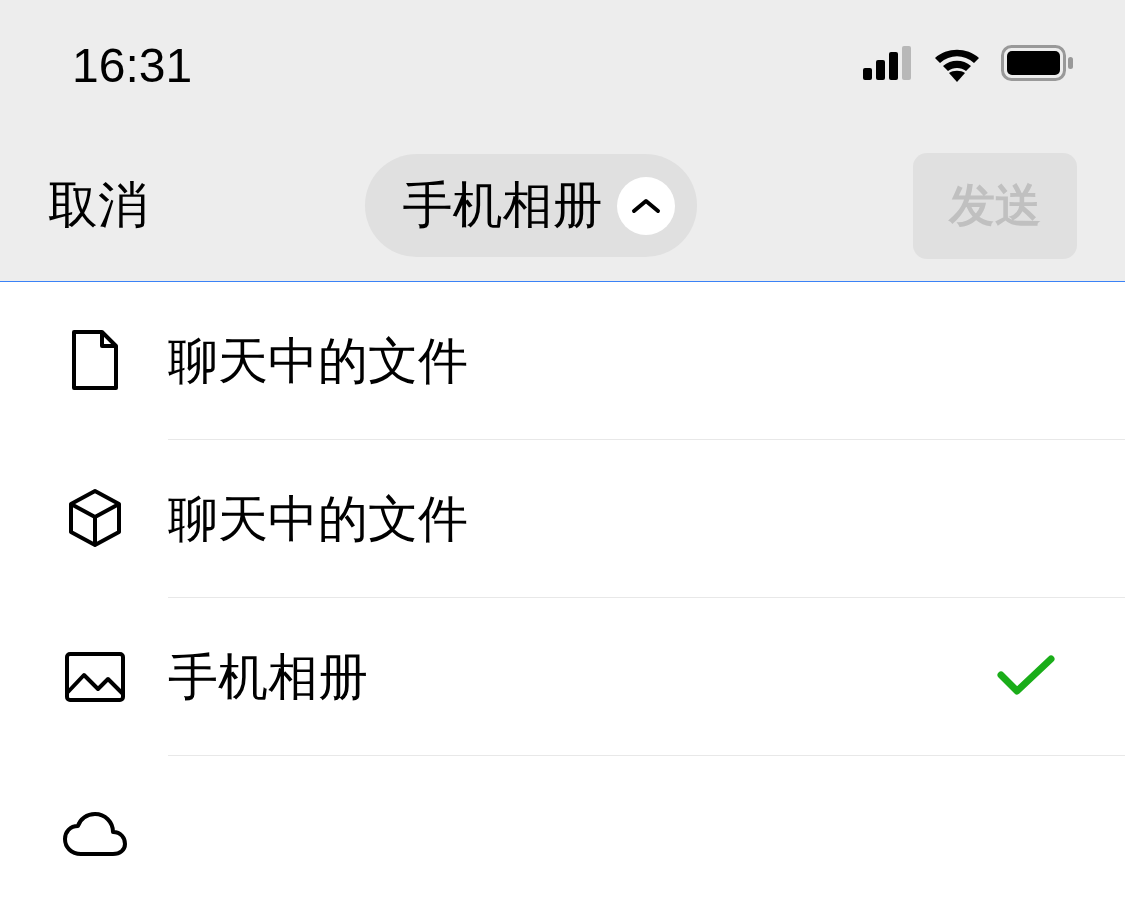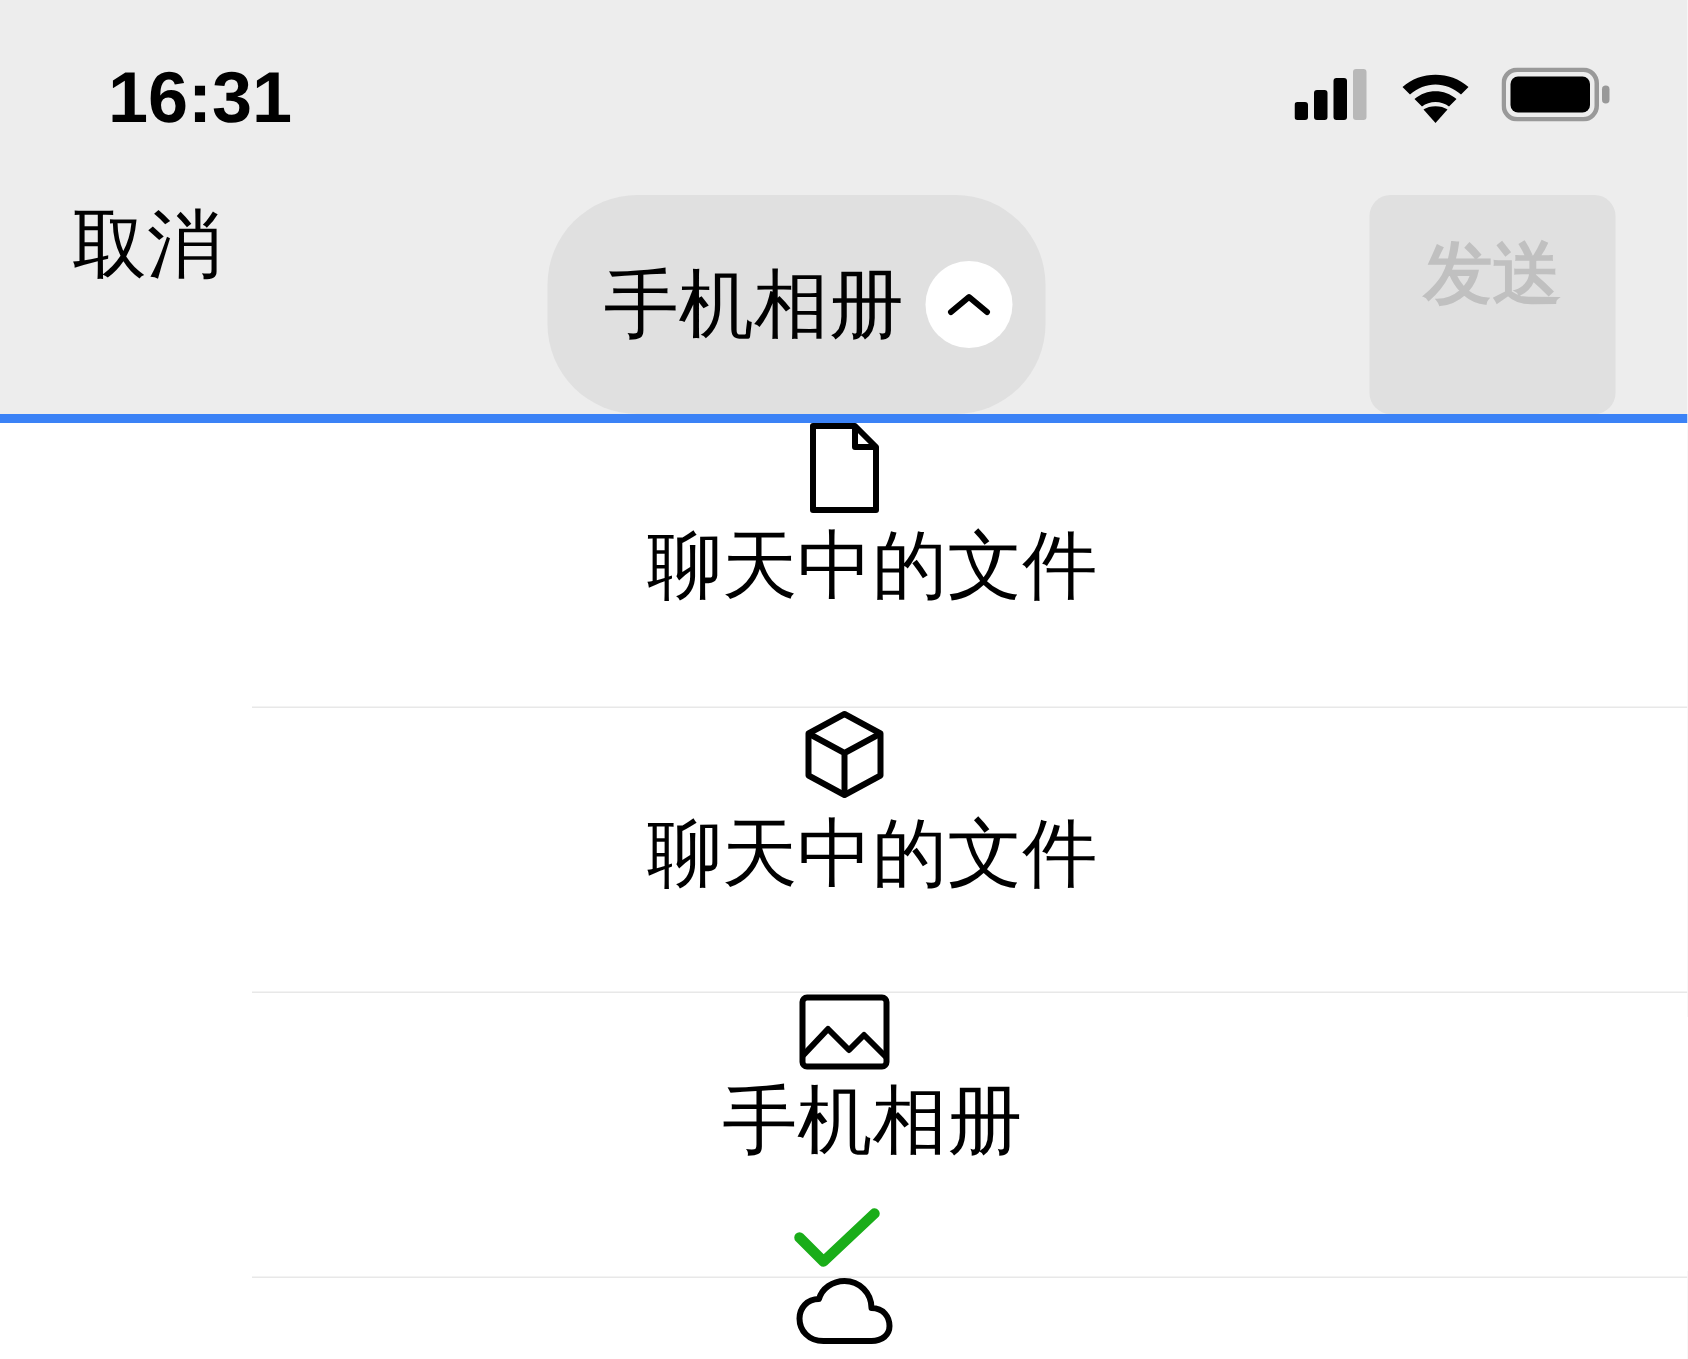--- a/index.html
+++ b/index.html
@@ -16,34 +16,35 @@
     }
     .status-bar {
       height: 130px;
       display: flex;
       align-items: center;
       justify-content: space-between;
       padding: 0 50px 0 72px;
     }
     .status-time {
       font-size: 48px;
-      font-weight: 700;
+      font-weight: 400;
       color: #000;
     }
     .status-icons {
       display: flex;
       align-items: center;
       gap: 18px;
     }
     .nav-bar {
       height: 152px;
       display: flex;
+      align-items: center;
       justify-content: space-between;
       padding: 0 48px;
-      border-bottom: 6px solid #3b82f6;
+      border-bottom: 1px solid #3b82f6;
       gap: 36px;
     }
     .cancel-btn {
       font-size: 50px;
       color: #000;
       font-weight: 400;
     }
     .title-pill {
       display: flex;
       align-items: center;
@@ -73,24 +74,23 @@
       font-size: 46px;
       color: #c0c0c0;
       font-weight: 700;
     }
     .list {
       background: #fff;
     }
     .list-item {
       display: flex;
       align-items: center;
-      height: 190px;
+      height: 158px;
       padding: 0 60px 0 60px;
       position: relative;
-      flex-direction: column;
     }
     .list-item-icon {
       width: 70px;
       display: flex;
       align-items: center;
       justify-content: center;
     }
     .list-item-label {
       font-size: 50px;
       color: #000;

